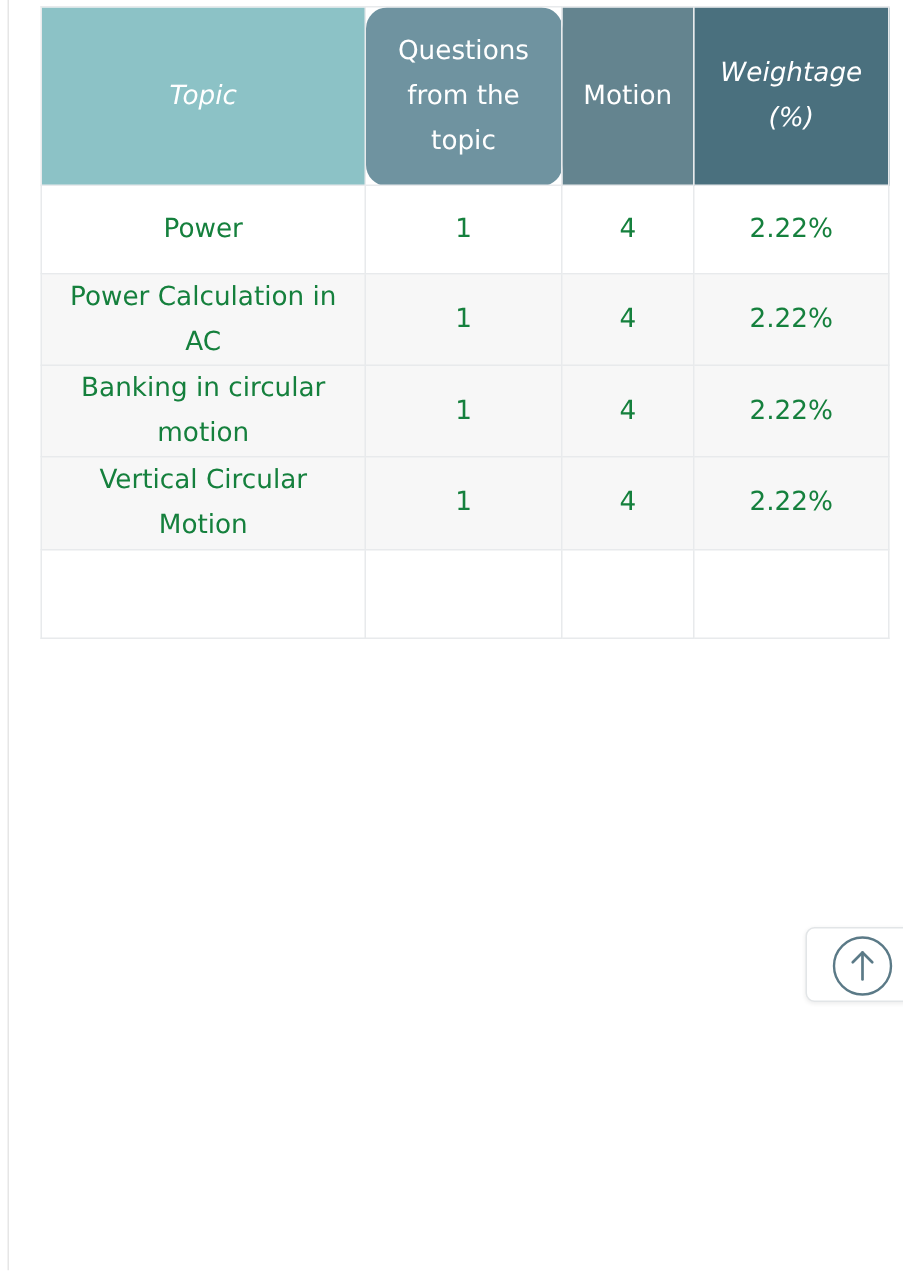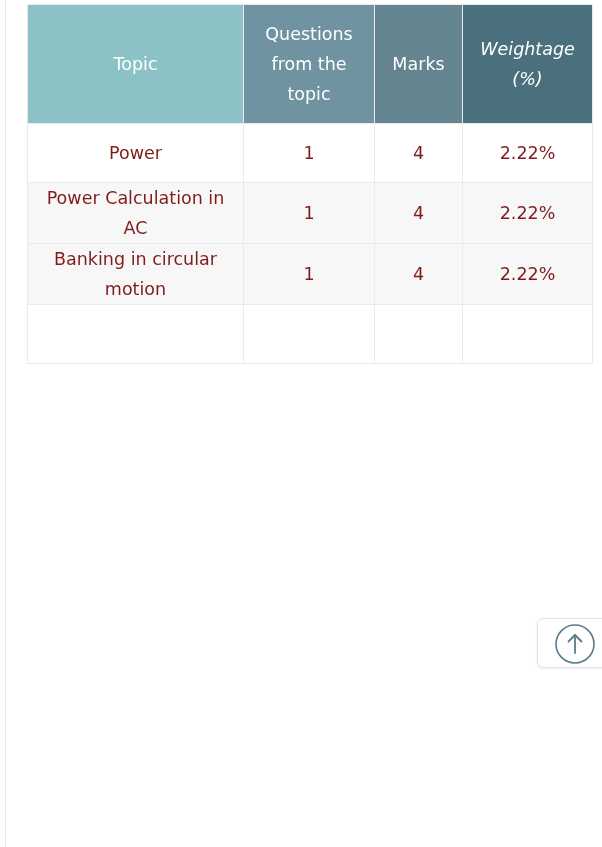--- a/index.html
+++ b/index.html
@@ -59,32 +59,32 @@
   col.c-weight   { width: 130px; }
 
   thead th {
     color: #ffffff;
     font-weight: 400;
     height: 118px;
     border: none;
     padding: 4px 8px;
     line-height: 1.62;
   }
-  thead th.h-topic  { background: #8cc2c6; }
-  thead th.h-qcount { background: #6f93a0; }
+  thead th.h-topic  { background: #8cc2c6; font-style: italic; }
+  thead th.h-qcount { background: #6f93a0; border-radius: 14px; }
   thead th.h-marks  { background: #64848f; }
   thead th.h-weight { background: #4a707e; font-style: italic; }
 
   tbody tr.row-odd  td { background: #ffffff; }
   tbody tr.row-even td { background: #f7f7f7; }
 
   tbody td.cell-topic  { height: 58px; }
   tbody td.cell-num    { height: 58px; }
 
-  tbody td { color: #7f1d1d; }
+  tbody td { color: #15803d; }
 
   
   .scroll-top {
     position: absolute;
     left: 537px;
     top: 618px;
     width: 72px;
     height: 50px;
     background: #ffffff;
     border: 1px solid #e2e5e7;
@@ -108,39 +108,45 @@
     <colgroup>
       <col class="c-topic">
       <col class="c-qcount">
       <col class="c-marks">
       <col class="c-weight">
     </colgroup>
     <thead>
       <tr>
         <th class="h-topic">Topic</th>
         <th class="h-qcount">Questions from the topic</th>
-        <th class="h-marks">Marks</th>
+        <th class="h-marks">Motion</th>
         <th class="h-weight">Weightage (%)</th>
       </tr>
     </thead>
     <tbody>
       <tr class="row-odd">
         <td class="cell-topic">Power</td>
         <td class="cell-num">1</td>
         <td class="cell-num">4</td>
         <td class="cell-num">2.22%</td>
       </tr>
       <tr class="row-even">
         <td class="cell-topic">Power Calculation in AC</td>
         <td class="cell-num">1</td>
         <td class="cell-num">4</td>
         <td class="cell-num">2.22%</td>
       </tr>
       <tr class="row-even">
         <td class="cell-topic">Banking in circular motion</td>
+        <td class="cell-num">1</td>
+        <td class="cell-num">4</td>
+        <td class="cell-num">2.22%</td>
+      </tr>
+      <tr class="row-even">
+        <td class="cell-topic">Vertical Circular Motion</td>
         <td class="cell-num">1</td>
         <td class="cell-num">4</td>
         <td class="cell-num">2.22%</td>
       </tr>
       <tr class="row-odd">
         <td class="cell-topic"></td>
         <td class="cell-num"></td>
         <td class="cell-num"></td>
         <td class="cell-num"></td>
       </tr>

